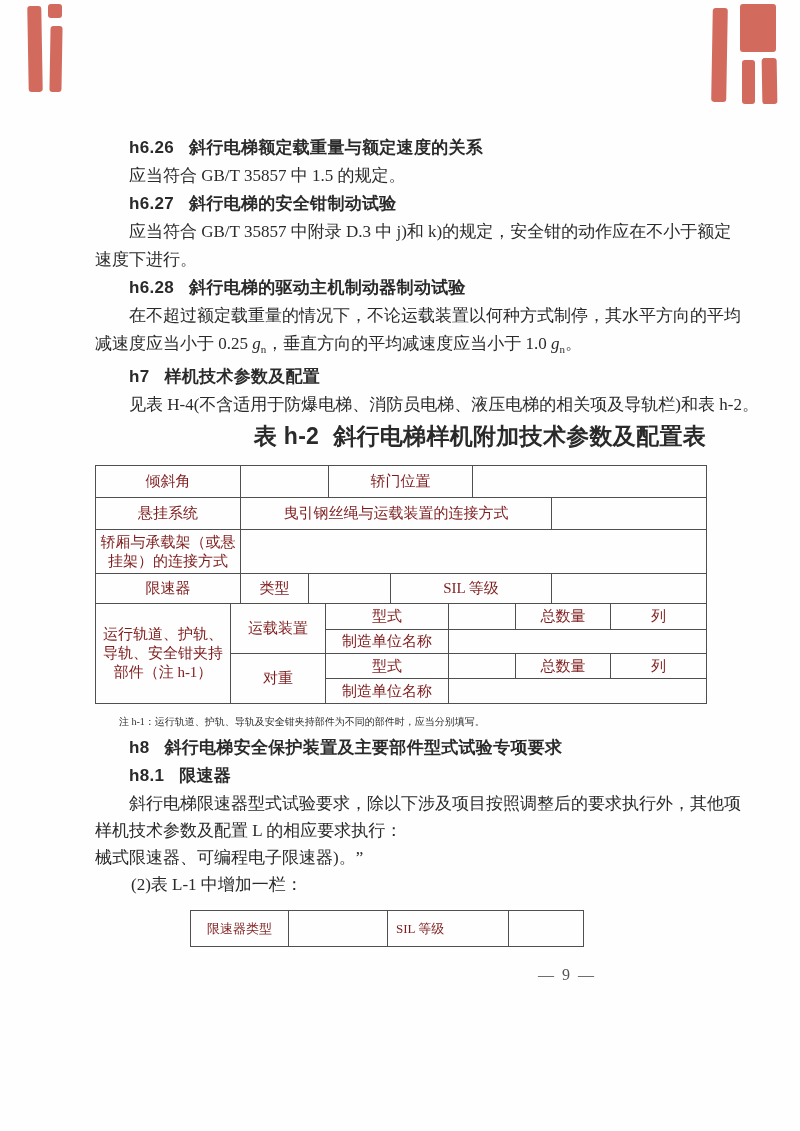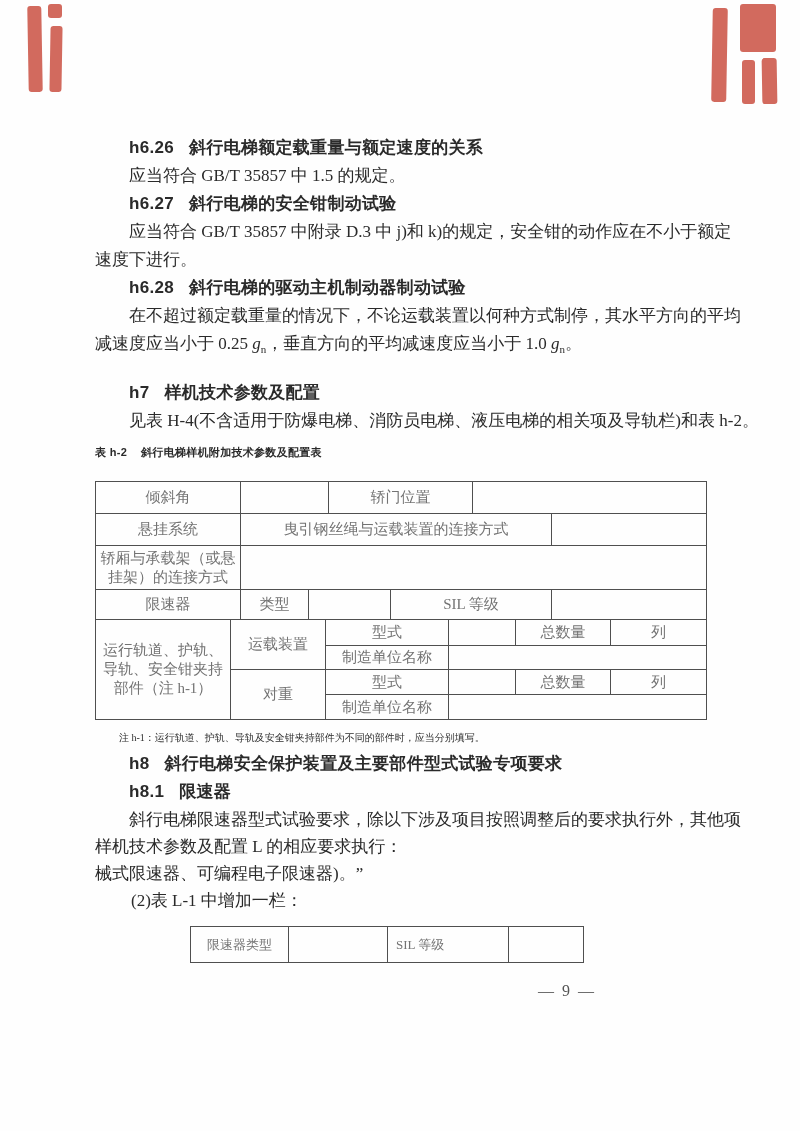--- a/index.html
+++ b/index.html
@@ -17,43 +17,43 @@
     left:95px;top:0;
     width:611px;
     padding-top:134px;
   }
   .ln{margin:0;font-size:17px;line-height:28px;white-space:nowrap;}
   .tight{line-height:27px;}
   .indent{padding-left:34px;}
   .indent2{padding-left:36px;}
   .heading{font-family:"Liberation Sans","DejaVu Sans",sans-serif;font-weight:600;letter-spacing:.3px;}
   .cnum{margin-right:15px;}
-  .gap-h7{margin-top:16px;}
+  .gap-h7{}
   .caption{
     margin:2px 0 0 0;
-    text-align:left;
-    font-size:11px;line-height:30px;
+    text-align:right;
+    font-size:23px;line-height:30px;
     font-family:"Liberation Sans","DejaVu Sans",sans-serif;
     font-weight:600;letter-spacing:.3px;
   }
   .cap-num{margin-right:14px;}
   .gvar{font-style:italic;font-family:"Liberation Serif",serif;}
   sub.gn{font-size:11px;}
   table{border-collapse:collapse;table-layout:fixed;}
   .t-h2{width:611px;margin-top:14px;}
   .t-h2b{width:611px;margin-top:-1px;}
   .t-l1{width:393px;margin:12px 0 0 95px;}
   td{
     border:1px solid #4f4f4f;
     font-size:15px;line-height:19px;
     text-align:center;vertical-align:middle;
     padding:2px 4px;
     overflow:hidden;
     font-family:"Liberation Serif","DejaVu Serif",serif;
-    color:#737373;
+    color:#7f1d1d;
   }
   .t-l1 td{height:31px;font-size:13px;}
   .td-left{text-align:left;padding-left:8px;}
   .note{margin:6px 0 0 0;padding-left:24px;font-size:10px;line-height:24px;white-space:nowrap;color:#2e2e2e;}
   .footer{
     margin-top:18px;
     text-align:right;
     padding-right:110px;
     font-size:16px;line-height:20px;
     color:#555;

